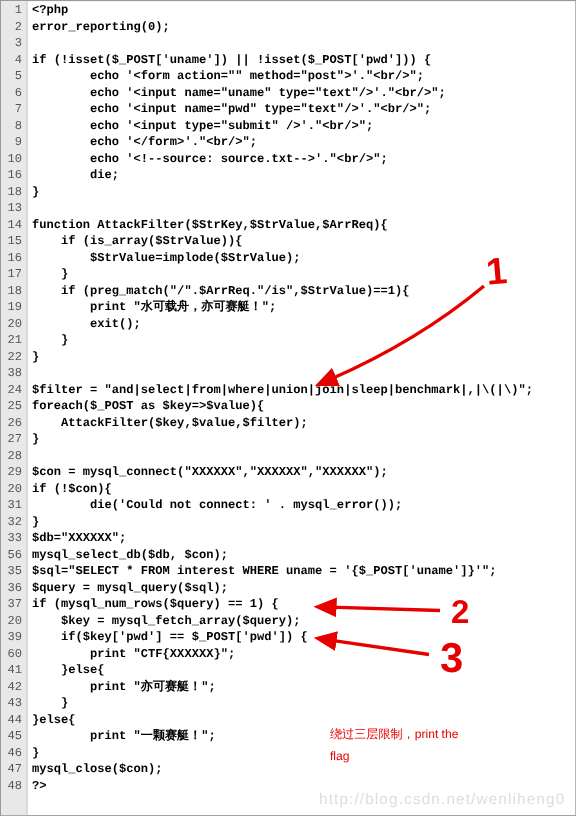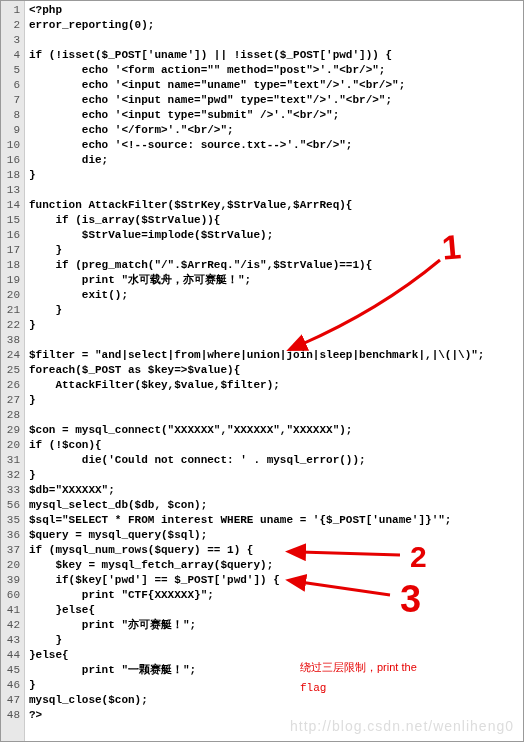--- a/index.html
+++ b/index.html
@@ -69,21 +69,21 @@
       <div>48</div>
     </div>
   <div class="code" id="code"><div>&lt;?php</div><div>error_reporting(0);</div><div></div><div>if (!isset($_POST['uname']) || !isset($_POST['pwd'])) {</div><div>        echo '&lt;form action="" method="post"&gt;'."&lt;br/&gt;";</div><div>        echo '&lt;input name="uname" type="text"/&gt;'."&lt;br/&gt;";</div><div>        echo '&lt;input name="pwd" type="text"/&gt;'."&lt;br/&gt;";</div><div>        echo '&lt;input type="submit" /&gt;'."&lt;br/&gt;";</div><div>        echo '&lt;/form&gt;'."&lt;br/&gt;";</div><div>        echo '&lt;!--source: source.txt--&gt;'."&lt;br/&gt;";</div><div>        die;</div><div>}</div><div></div><div>function AttackFilter($StrKey,$StrValue,$ArrReq){</div><div>    if (is_array($StrValue)){</div><div>        $StrValue=implode($StrValue);</div><div>    }</div><div>    if (preg_match("/".$ArrReq."/is",$StrValue)==1){</div><div>        print "水可载舟，亦可赛艇！";</div><div>        exit();</div><div>    }</div><div>}</div><div></div><div>$filter = "and|select|from|where|union|join|sleep|benchmark|,|\(|\)";</div><div>foreach($_POST as $key=&gt;$value){</div><div>    AttackFilter($key,$value,$filter);</div><div>}</div><div></div><div>$con = mysql_connect("XXXXXX","XXXXXX","XXXXXX");</div><div>if (!$con){</div><div>        die('Could not connect: ' . mysql_error());</div><div>}</div><div>$db="XXXXXX";</div><div>mysql_select_db($db, $con);</div><div>$sql="SELECT * FROM interest WHERE uname = '{$_POST['uname']}'";</div><div>$query = mysql_query($sql);</div><div>if (mysql_num_rows($query) == 1) {</div><div>    $key = mysql_fetch_array($query);</div><div>    if($key['pwd'] == $_POST['pwd']) {</div><div>        print "CTF{XXXXXX}";</div><div>    }else{</div><div>        print "亦可赛艇！";</div><div>    }</div><div>}else{</div><div>        print "一颗赛艇！";</div><div>}</div><div>mysql_close($con);</div><div>?&gt;</div></div>
 </div>
 
 <div class="annot red-text" style="top:228px; left:442px; font-size:34px; font-weight:bold; transform:rotate(-5deg);">1</div>
 <div class="annot red-text" style="top:540px; left:410px; font-size:30px; font-weight:bold;">2</div>
 <div class="annot red-text" style="top:578px; left:400px; font-size:38px; font-weight:bold;">3</div>
 
 <div class="annot red-text" style="top:660px; left:300px;">绕过三层限制，print the</div>
-<div class="annot red-text" style="top:682px; left:300px;font-family:Liberation Mono, monospace;">flag</div>
+<div class="annot red-text" style="top:682px; left:300px;">flag</div>
 
 <svg class="arrows" width="524" height="742">
   <defs>
     <marker id="ah" markerWidth="10" markerHeight="10" refX="2" refY="3" orient="auto">
       <path d="M0,0 L0,6 L7,3 z" fill="#e60000"></path>
     </marker>
   </defs>
 
   <path d="M 440 260 Q 380 310 300 345" stroke="#e60000" stroke-width="3" fill="none" marker-end="url(#ah)"></path>
 

